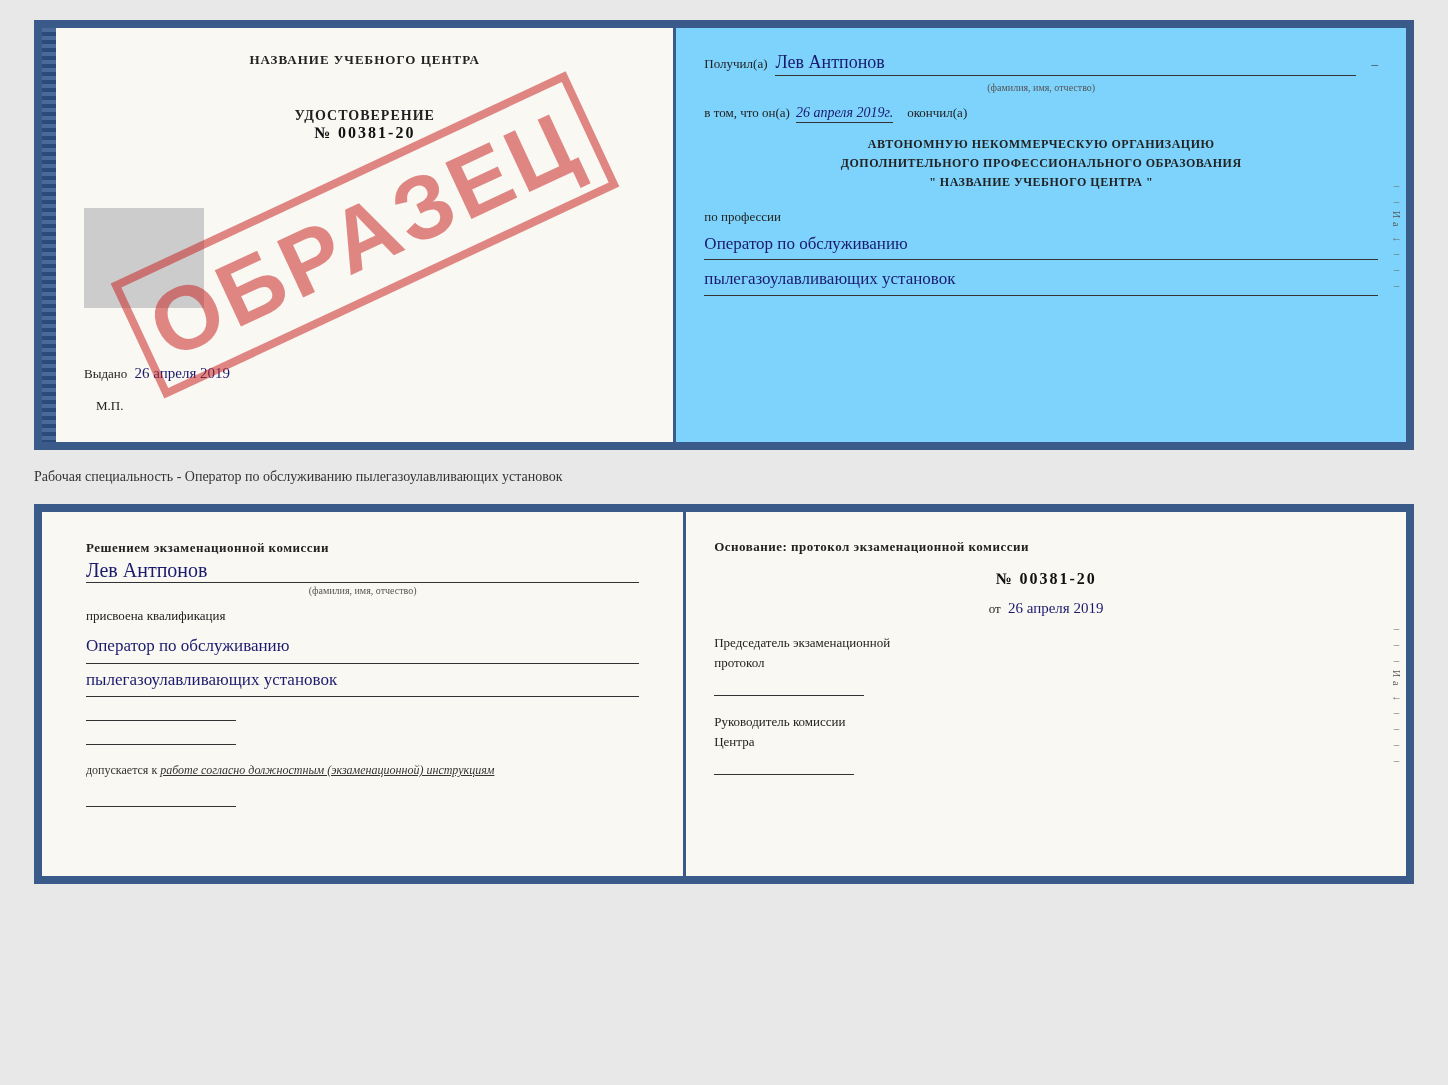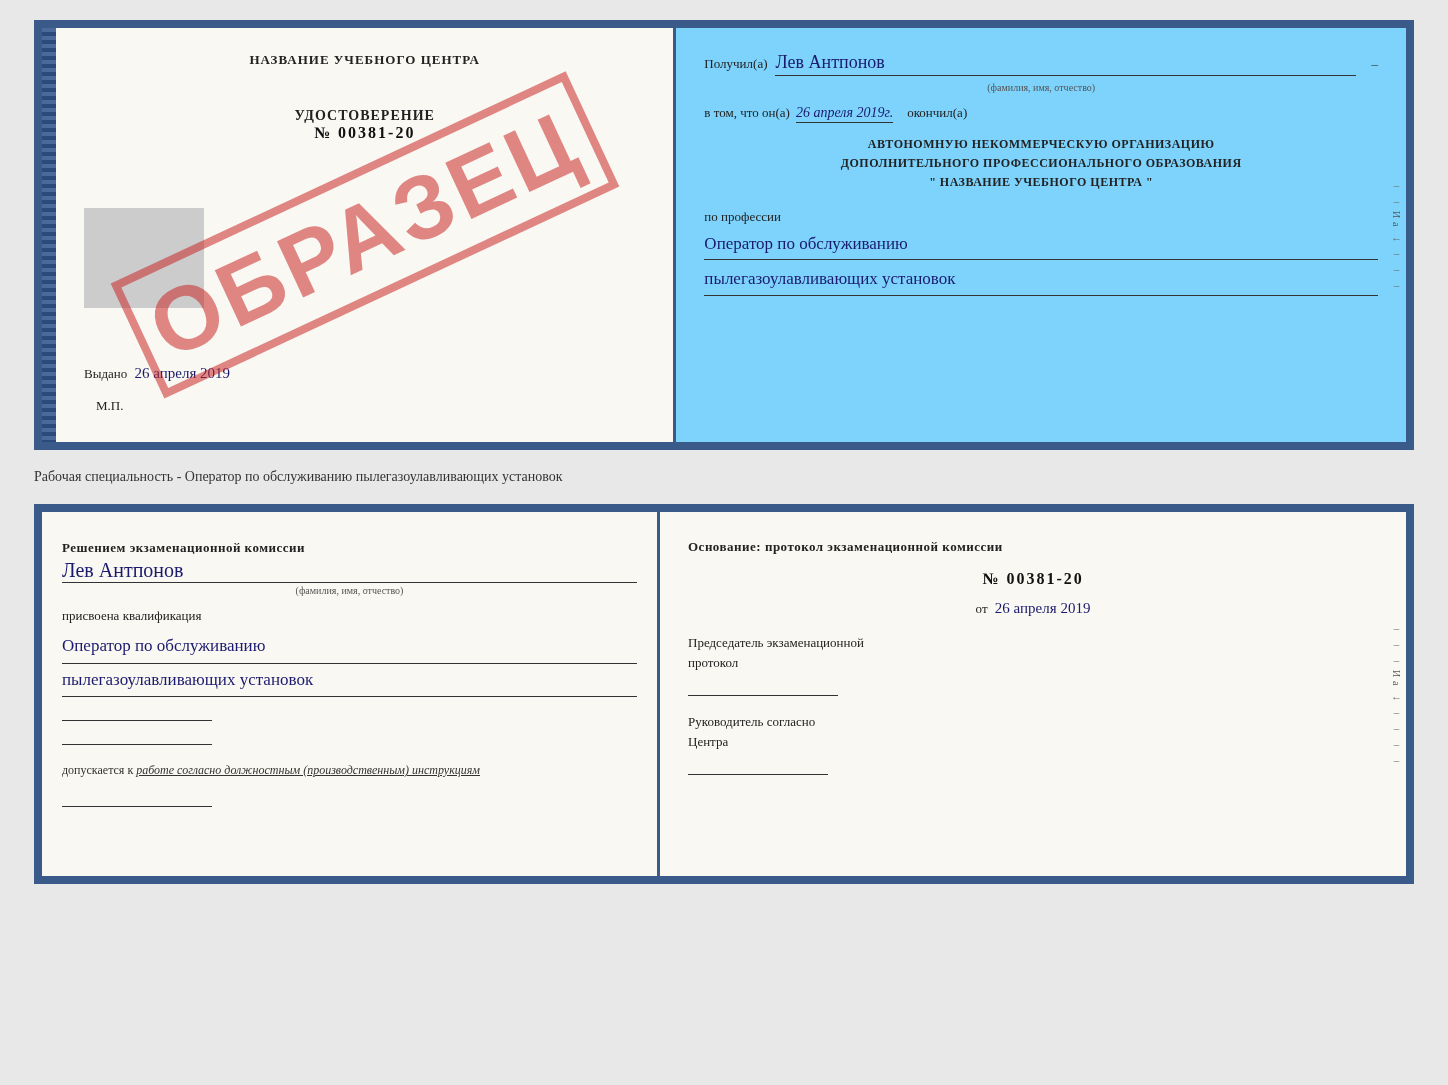--- a/index.html
+++ b/index.html
@@ -227,21 +227,21 @@
     .bottom-book {
       display: flex;
       width: 100%;
       border: 8px solid #3a5a8a;
       background: #faf8f2;
       min-height: 380px;
     }
 
     .bottom-left-page {
       flex: 1;
-      padding: 24px 20px;
+      padding: 24px 44px;
       border-right: 3px solid #3a5a8a;
       position: relative;
       background: #faf8f2;
     }
 
     .bottom-right-page {
       flex: 1.2;
       padding: 24px 28px;
       background: #faf8f2;
       position: relative;
@@ -447,21 +447,21 @@
 
       <div class="prisvoena-block">присвоена квалификация</div>
       <span class="qualification-handwritten">Оператор по обслуживанию</span>
       <span class="qualification-handwritten">пылегазоулавливающих установок</span>
 
       <span class="signature-line"></span>
       <span class="signature-line"></span>
 
       <div class="dopuskaetsya-block">
         <span>допускается к</span>
-        <span class="italic-underline">работе согласно должностным (производственным) инструкциям</span>
+        <span class="italic-underline">работе согласно должностным (экзаменационной) инструкциям</span>
       </div>
       <span class="signature-line" style="margin-top:8px;"></span>
     </div>
 
     <div class="bottom-right-page">
       <div class="osnovaniye-block">Основание: протокол экзаменационной комиссии</div>
 
       <div class="num-centered">№ 00381-20</div>
 
       <div class="ot-line">
@@ -469,21 +469,21 @@
         <span style="font-family:'Segoe Script','Comic Sans MS',cursive; color:#1a1a6e; font-size:15px; margin-left:4px;">26 апреля 2019</span>
       </div>
 
       <div class="predsedatel-block">
         <div>Председатель экзаменационной</div>
         <div>протокол</div>
         <span class="signature-line"></span>
       </div>
 
       <div class="rukovoditel-block">
-        <div>Руководитель согласно</div>
+        <div>Руководитель комиссии</div>
         <div>Центра</div>
         <span class="bottom-blank-line"></span>
       </div>
 
       <div class="right-side-abs">
         <span class="right-side-dash">–</span>
         <span class="right-side-dash">–</span>
         <span class="right-side-dash">–</span>
         <span class="right-side-text-v">И</span>
         <span class="right-side-text-v">а</span>

